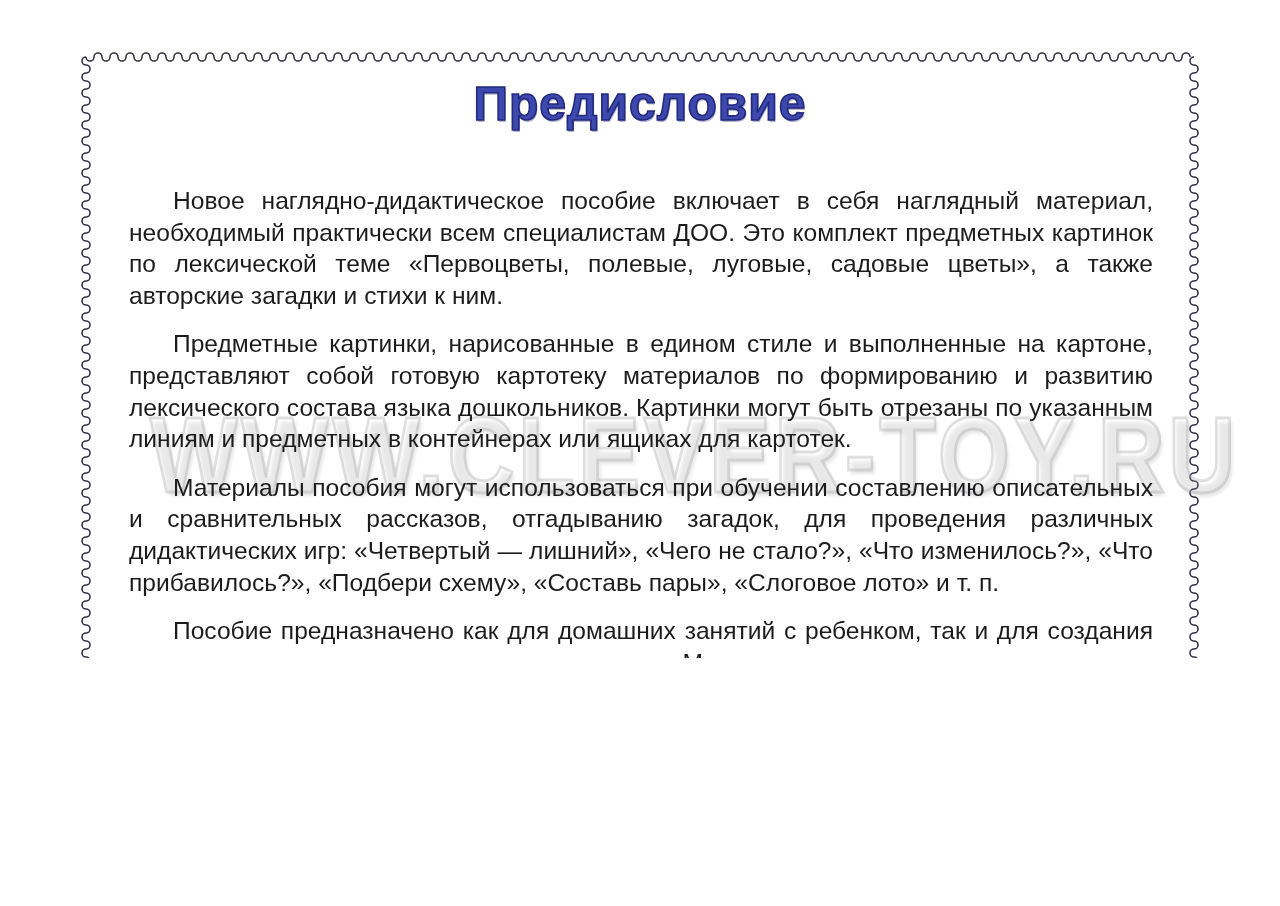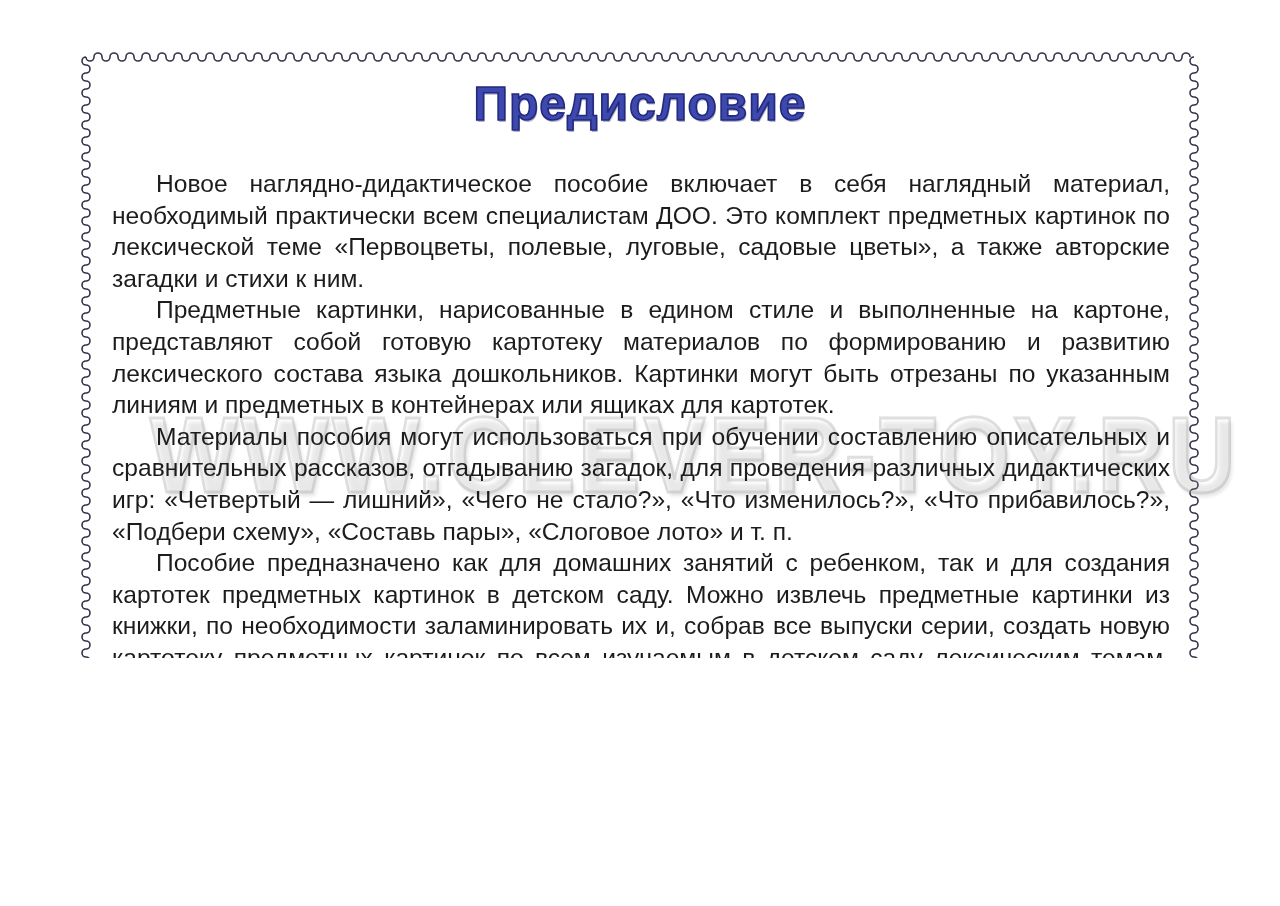--- a/index.html
+++ b/index.html
@@ -31,21 +31,21 @@
     position:absolute;
     left:112px;top:168px;
     width:1058px;
     z-index:2;
     color:#1c1c1e;
     font-size:24.6px;
     line-height:31.6px;
     text-align:justify;
   }
   .content p{
-    margin:0;
+    margin:17px;
     text-indent:44px;
   }
   .watermark{
     position:absolute;
     left:150px;top:392px;
     z-index:1;
     font-size:108px;
     font-weight:bold;
     white-space:nowrap;
     letter-spacing:4px;

